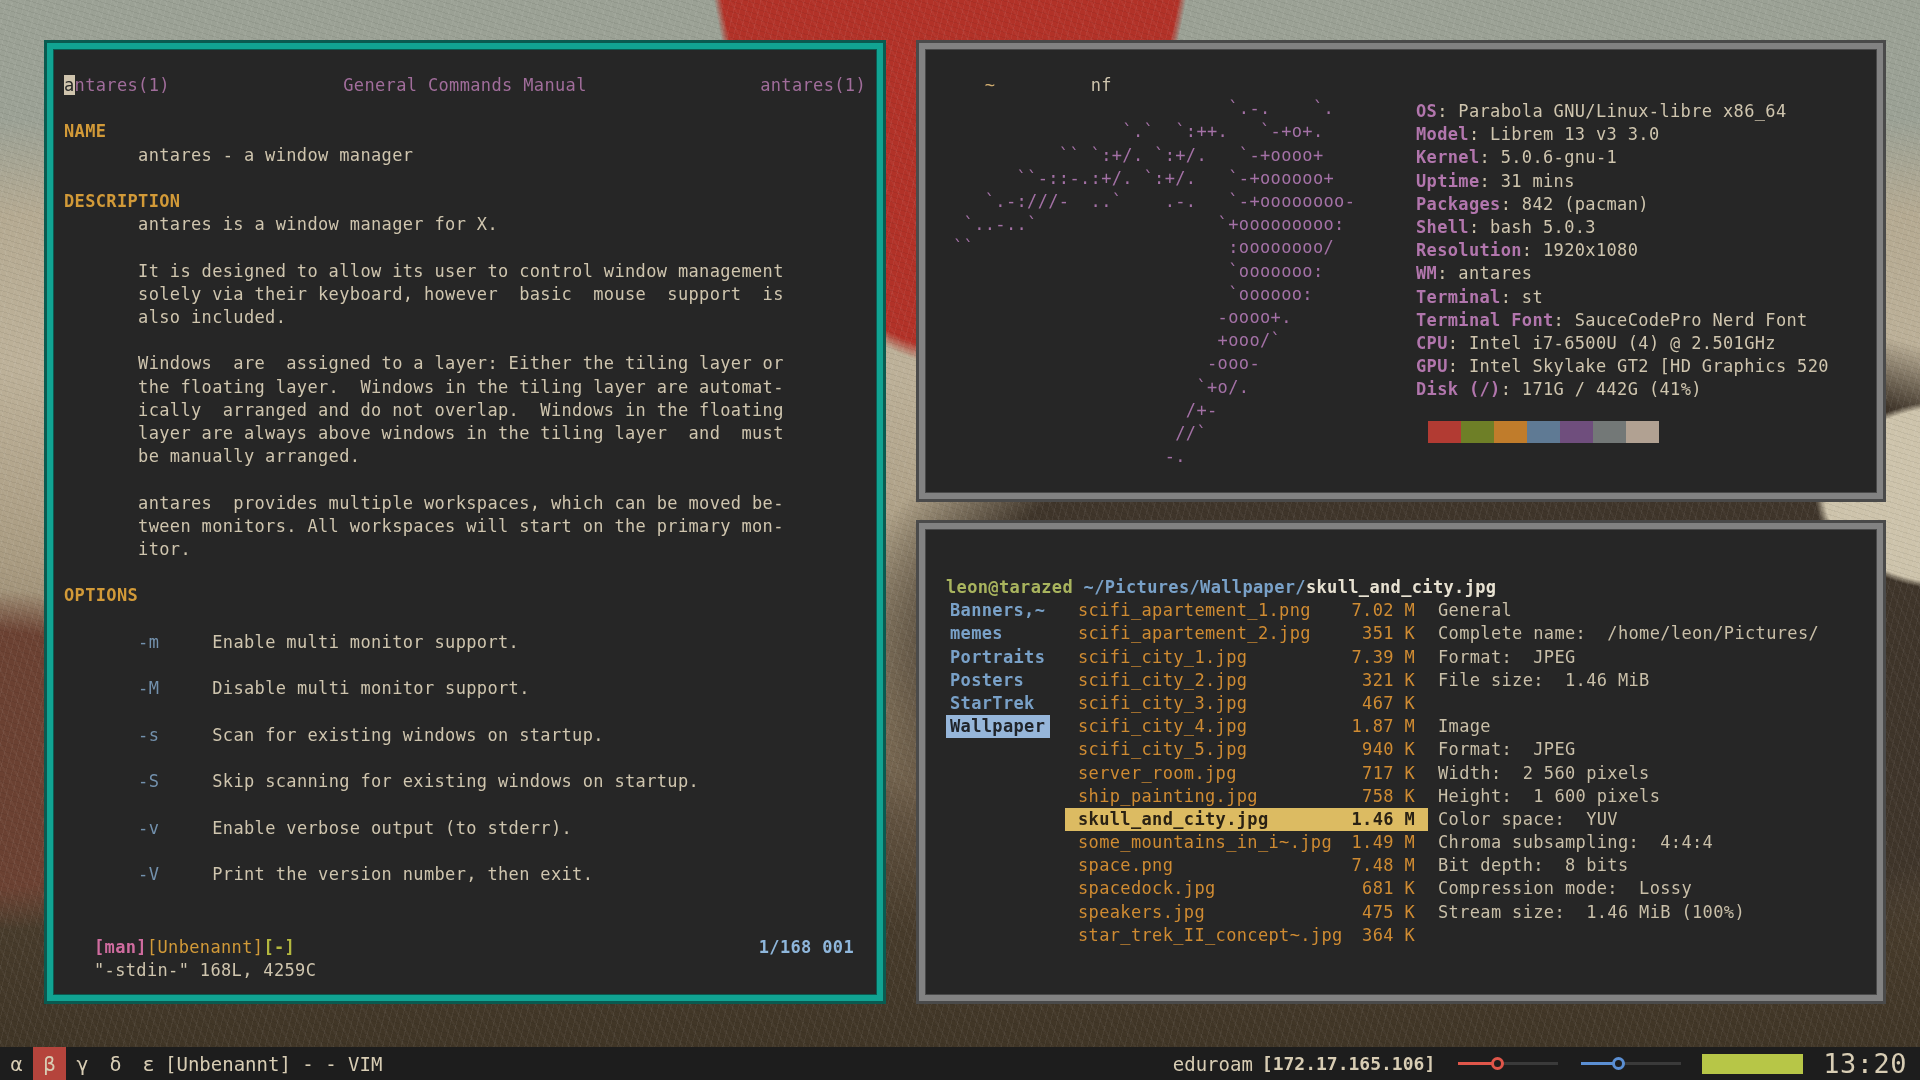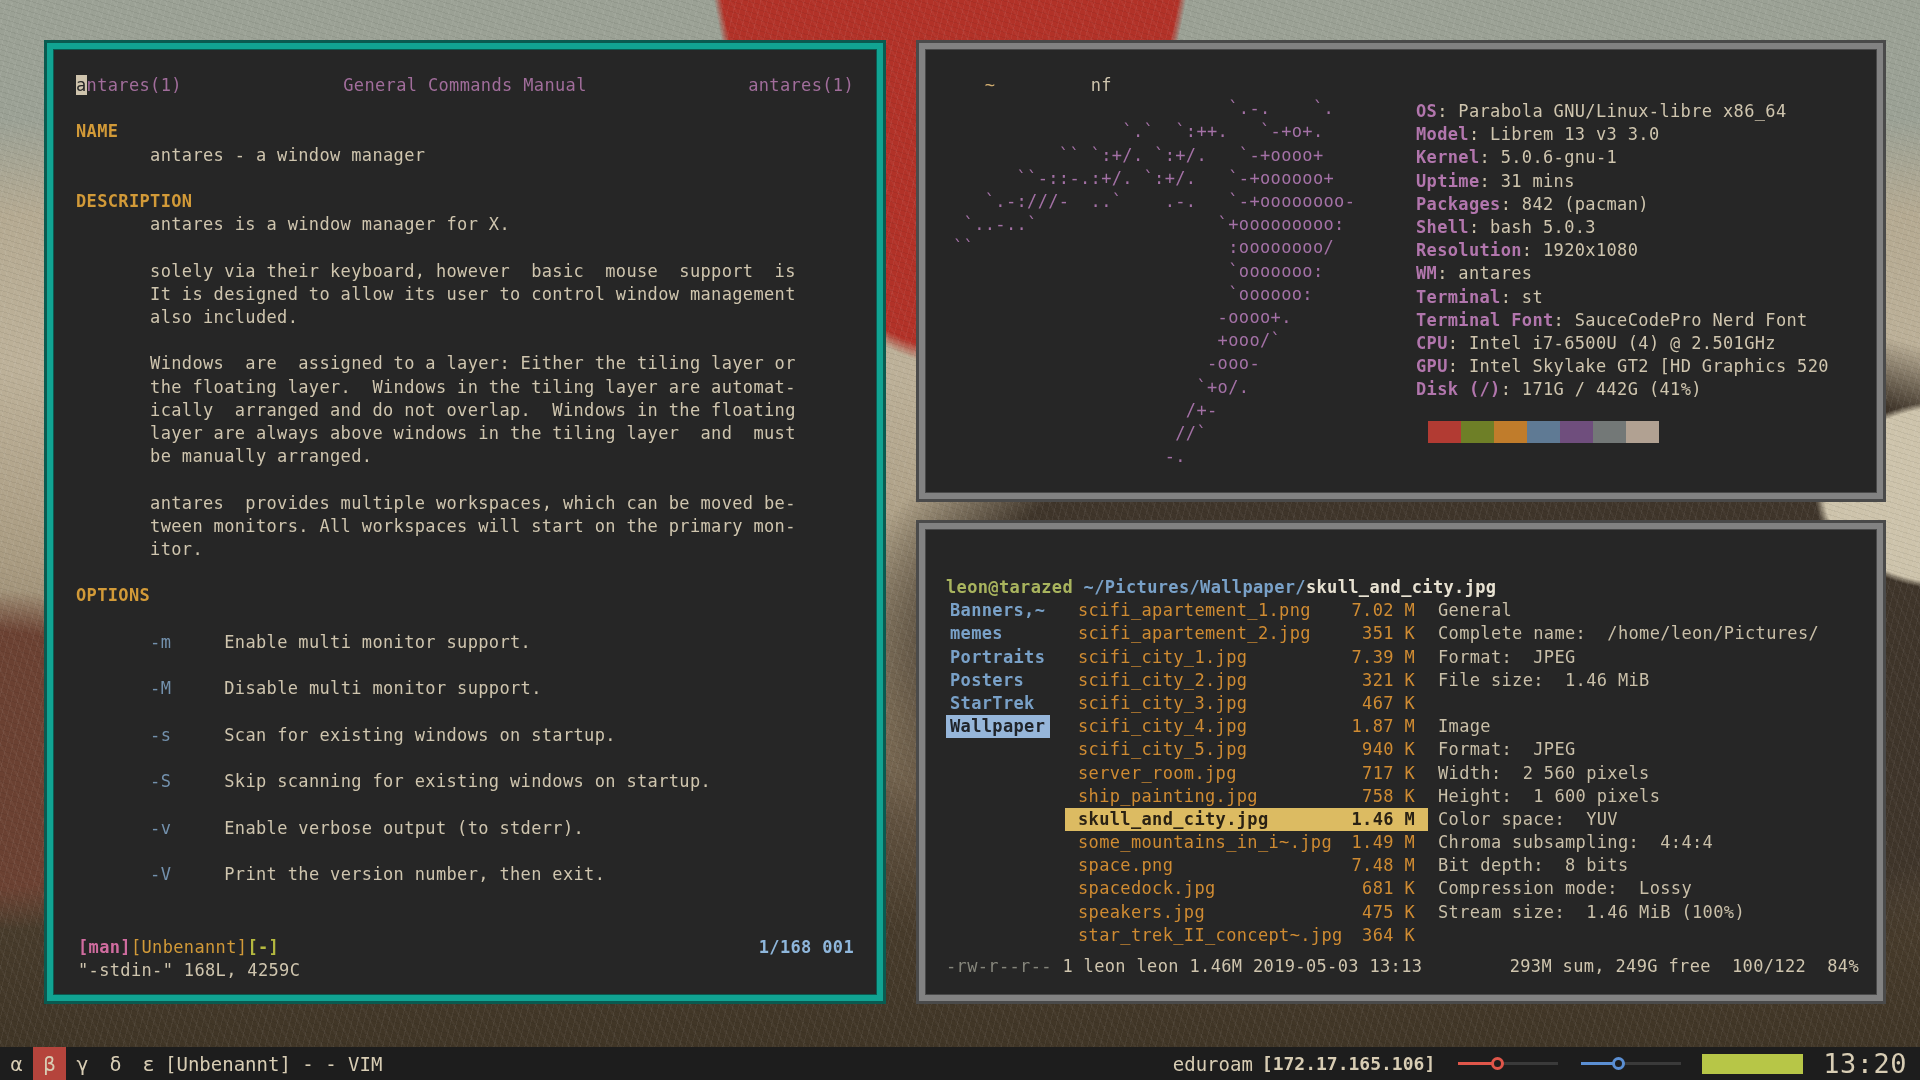--- a/index.html
+++ b/index.html
@@ -34,26 +34,26 @@
   .w-inactive .win-mid{border:6px solid #828282;}
   .w-inactive .win-content{border:1px solid #4a4a4a;}
   .win-mid{width:100%;height:100%;box-sizing:border-box;}
   .win-content{
     width:100%;height:100%;box-sizing:border-box;position:relative;overflow:hidden;
     background:#262626;color:#cfc5ae;
     font-size:17px;line-height:23.2px;letter-spacing:.35px;
   }
   .tline{white-space:pre;min-height:23.2px;}
   
-  #man-content{padding:24px 22px;}
+  #man-content{padding:24px 10px;}
   .man-titlebar{display:flex;justify-content:space-between;color:#a16d9b;white-space:pre;}
   .cursor-block{background:#cfc4ad;color:#262626;}
   .man-header{color:#d29a38;font-weight:bold;}
   .man-flag{color:#7391ad;}
-  #man-statusarea{position:absolute;left:24px;right:22px;bottom:12px;}
+  #man-statusarea{position:absolute;left:40px;right:22px;bottom:12px;}
   .vim-statusline{display:flex;justify-content:space-between;white-space:pre;}
   .vs-mode{color:#d06c9f;font-weight:bold;}
   .vs-file{color:#d29a38;}
   .vs-mod{color:#b4b83f;font-weight:bold;}
   .vs-ruler{color:#8fb7dc;font-weight:bold;}
   
   #nf-content{padding:24px 27px;}
   .nf-prompt{white-space:pre;}
   .nf-tilde{color:#cdaa6e;}
   #nf-art{margin:0;color:#a471a6;font:inherit;letter-spacing:.35px;}
@@ -111,22 +111,22 @@
         <span>antares(1)</span>
       </div>
       <div id="man-lines">
           <div class="tline">&nbsp;</div>
           <div class="tline man-header">NAME</div>
           <div class="tline">       antares - a window manager</div>
           <div class="tline">&nbsp;</div>
           <div class="tline man-header">DESCRIPTION</div>
           <div class="tline">       antares is a window manager for X.</div>
           <div class="tline">&nbsp;</div>
+          <div class="tline">       It is designed to allow its user to control window management</div>
           <div class="tline">       solely via their keyboard, however  basic  mouse  support  is</div>
-          <div class="tline">       It is designed to allow its user to control window management</div>
           <div class="tline">       also included.</div>
           <div class="tline">&nbsp;</div>
           <div class="tline">       Windows  are  assigned to a layer: Either the tiling layer or</div>
           <div class="tline">       the floating layer.  Windows in the tiling layer are automat-</div>
           <div class="tline">       ically  arranged and do not overlap.  Windows in the floating</div>
           <div class="tline">       layer are always above windows in the tiling layer  and  must</div>
           <div class="tline">       be manually arranged.</div>
           <div class="tline">&nbsp;</div>
           <div class="tline">       antares  provides multiple workspaces, which can be moved be-</div>
           <div class="tline">       tween monitors. All workspaces will start on the primary mon-</div>
@@ -220,24 +220,20 @@
           <div class="fm-row"><div class="fm-dircell"></div><div class="fm-filegroup"><span>scifi_city_5.jpg</span><span>940 K</span></div><div class="fm-infocell">Format:  JPEG</div></div>
           <div class="fm-row"><div class="fm-dircell"></div><div class="fm-filegroup"><span>server_room.jpg</span><span>717 K</span></div><div class="fm-infocell">Width:  2 560 pixels</div></div>
           <div class="fm-row"><div class="fm-dircell"></div><div class="fm-filegroup"><span>ship_painting.jpg</span><span>758 K</span></div><div class="fm-infocell">Height:  1 600 pixels</div></div>
           <div class="fm-row"><div class="fm-dircell"></div><div class="fm-filegroup sel"><span>skull_and_city.jpg</span><span>1.46 M</span></div><div class="fm-infocell">Color space:  YUV</div></div>
           <div class="fm-row"><div class="fm-dircell"></div><div class="fm-filegroup"><span>some_mountains_in_i~.jpg</span><span>1.49 M</span></div><div class="fm-infocell">Chroma subsampling:  4:4:4</div></div>
           <div class="fm-row"><div class="fm-dircell"></div><div class="fm-filegroup"><span>space.png</span><span>7.48 M</span></div><div class="fm-infocell">Bit depth:  8 bits</div></div>
           <div class="fm-row"><div class="fm-dircell"></div><div class="fm-filegroup"><span>spacedock.jpg</span><span>681 K</span></div><div class="fm-infocell">Compression mode:  Lossy</div></div>
           <div class="fm-row"><div class="fm-dircell"></div><div class="fm-filegroup"><span>speakers.jpg</span><span>475 K</span></div><div class="fm-infocell">Stream size:  1.46 MiB (100%)</div></div>
           <div class="fm-row"><div class="fm-dircell"></div><div class="fm-filegroup"><span>star_trek_II_concept~.jpg</span><span>364 K</span></div><div class="fm-infocell"></div></div>
         </div>
-      <div id="fm-status">
-        <span class="fm-perms">-rw-r--r--</span><span> 1 leon leon 1.46M 2019-05-03 13:13</span>
-        <span class="fm-summary">293M sum, 249G free  100/122  84%</span>
-      </div>
     </div>
   </div>
 </div>
 
 <div id="statusbar">
   <div id="bar-workspaces" style="display: flex;">
       <div class="ws">α</div>
       <div class="ws active">β</div>
       <div class="ws">γ</div>
       <div class="ws">δ</div>

